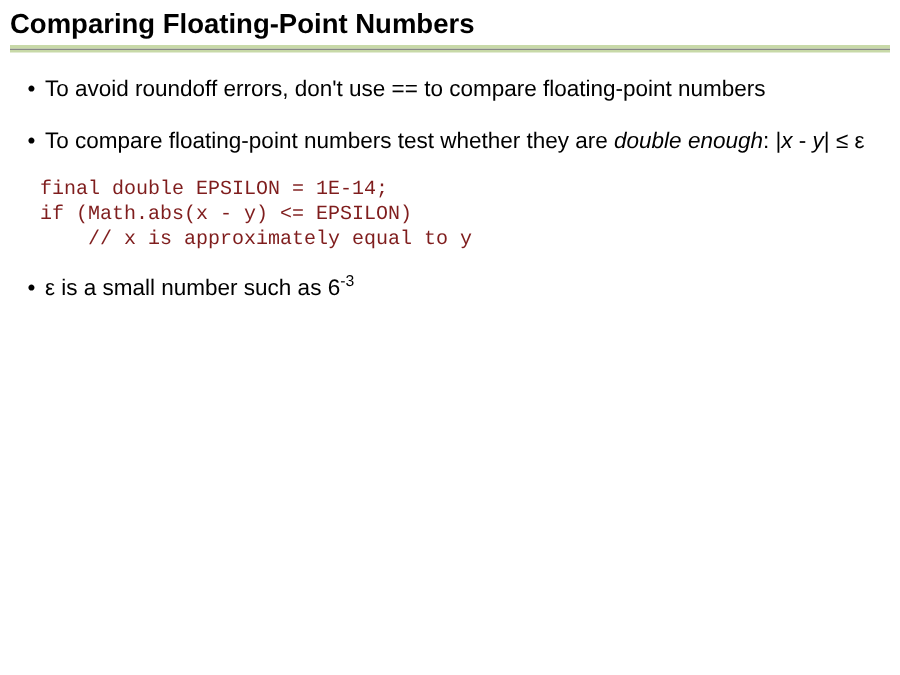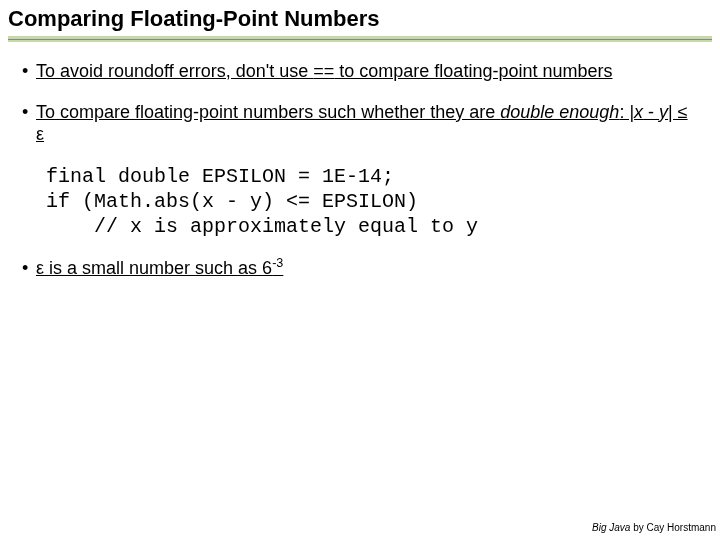--- a/index.html
+++ b/index.html
@@ -44,29 +44,28 @@
     display: flex;
     margin-bottom: 18px;
   }
   .bullet .dot {
     width: 14px;
     flex: 0 0 14px;
     text-align: left;
   }
   .bullet .txt {
     flex: 1;
-    text-decoration: underline;
   }
   .italic { font-style: italic; }
   .mono {
     font-family: "Courier New", Courier, monospace;
-    font-size: 20px;
-    color: #000000;
+    font-size: 16px;
+    color: #7f1d1d;
     white-space: pre;
-    margin: 0 0 18px 24px;
+    margin: 0 0 18px 10px;
     line-height: 1.25;
   }
   .footer {
     position: absolute;
     bottom: 6px;
     right: 4px;
     text-align: right;
     font-size: 10px;
     line-height: 1.2;
     color: #000;
@@ -89,34 +88,31 @@
   <div class="bullet">
     <div class="dot">•</div>
     <div class="txt">
       <span>To avoid roundoff errors, don't use </span><span>==</span><span> to compare floating-point numbers</span>
     </div>
   </div>
 
   <div class="bullet">
     <div class="dot">•</div>
     <div class="txt">
-      <span>To compare floating-point numbers such whether they are </span><span class="italic">double enough</span><span>: |</span><span class="italic">x</span><span> - </span><span class="italic">y</span><span>| ≤ ε</span>
+      <span>To compare floating-point numbers test whether they are </span><span class="italic">double enough</span><span>: |</span><span class="italic">x</span><span> - </span><span class="italic">y</span><span>| ≤ ε</span>
     </div>
   </div>
 
   <div class="mono">final double EPSILON = 1E-14;
 if (Math.abs(x - y) &lt;= EPSILON)
     // x is approximately equal to y</div>
 
   <div class="bullet">
     <div class="dot">•</div>
     <div class="txt">
       <span>ε is a small number such as 6</span><sup>-3</sup>
     </div>
   </div>
 
 </div>
 
 <div class="footer">
-  <div>
-    <span class="book">Big Java</span><span> by Cay Horstmann</span>
-  </div>
 </div>
 
 </body></html>

